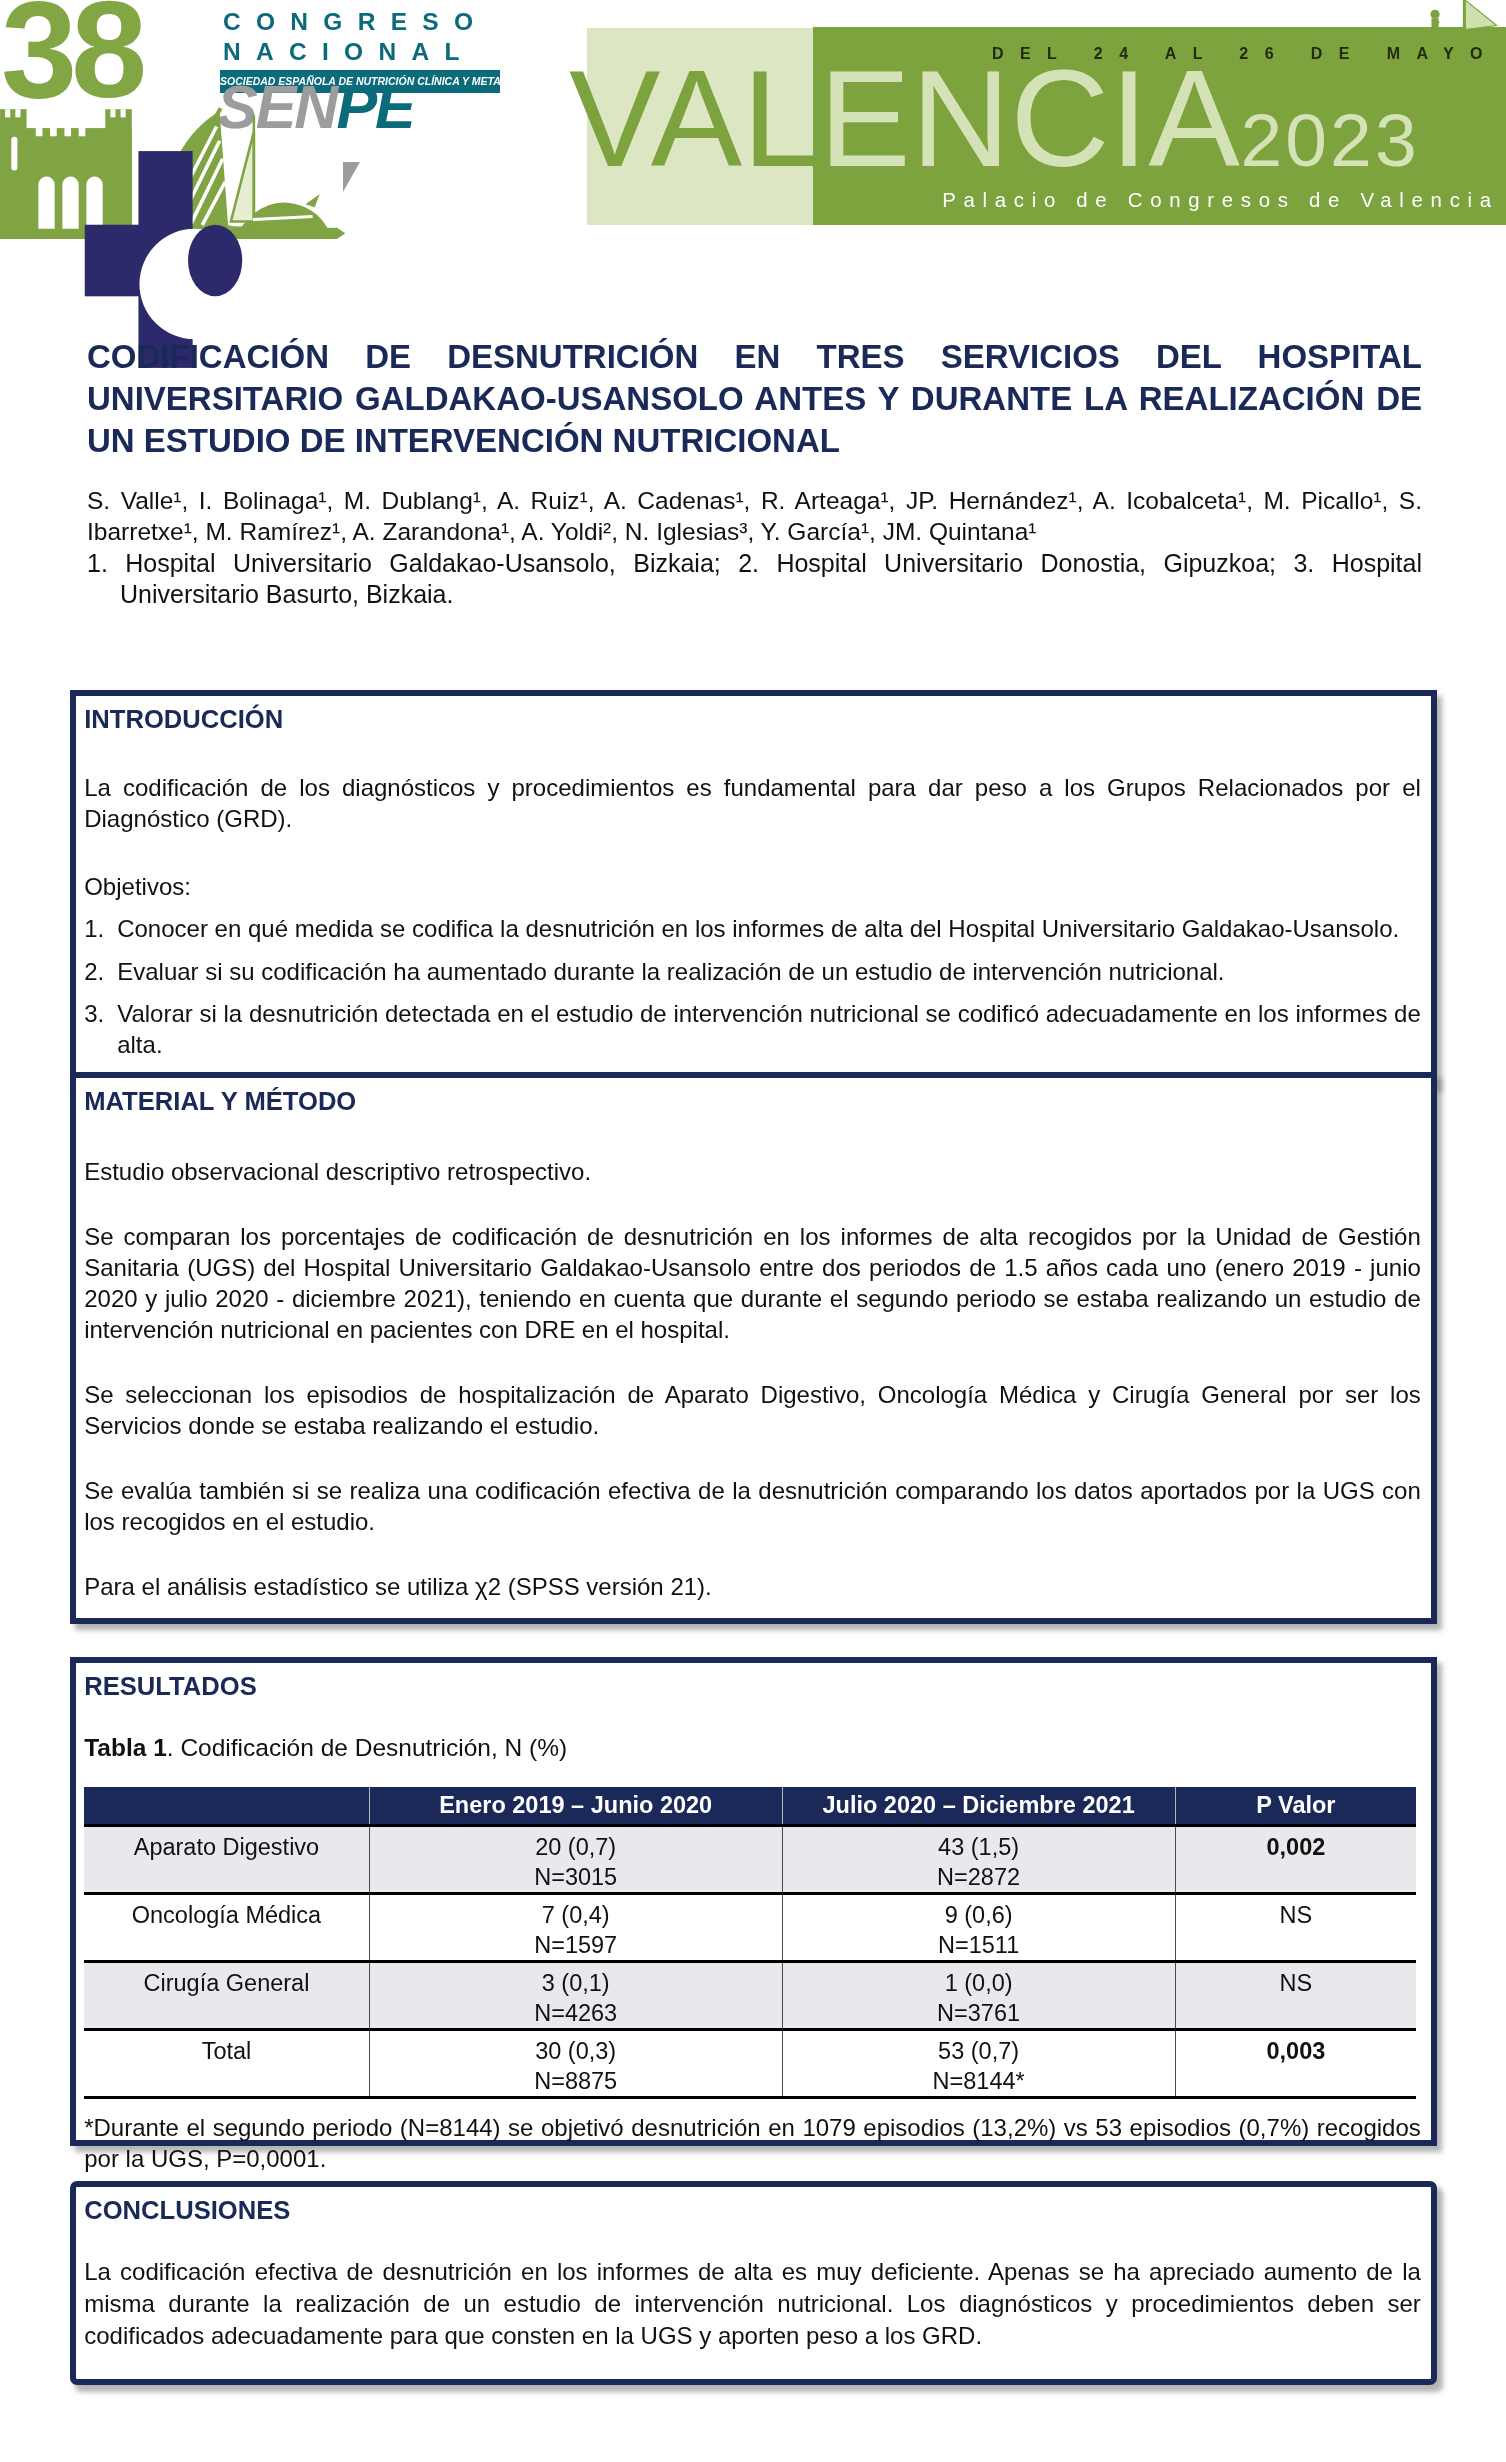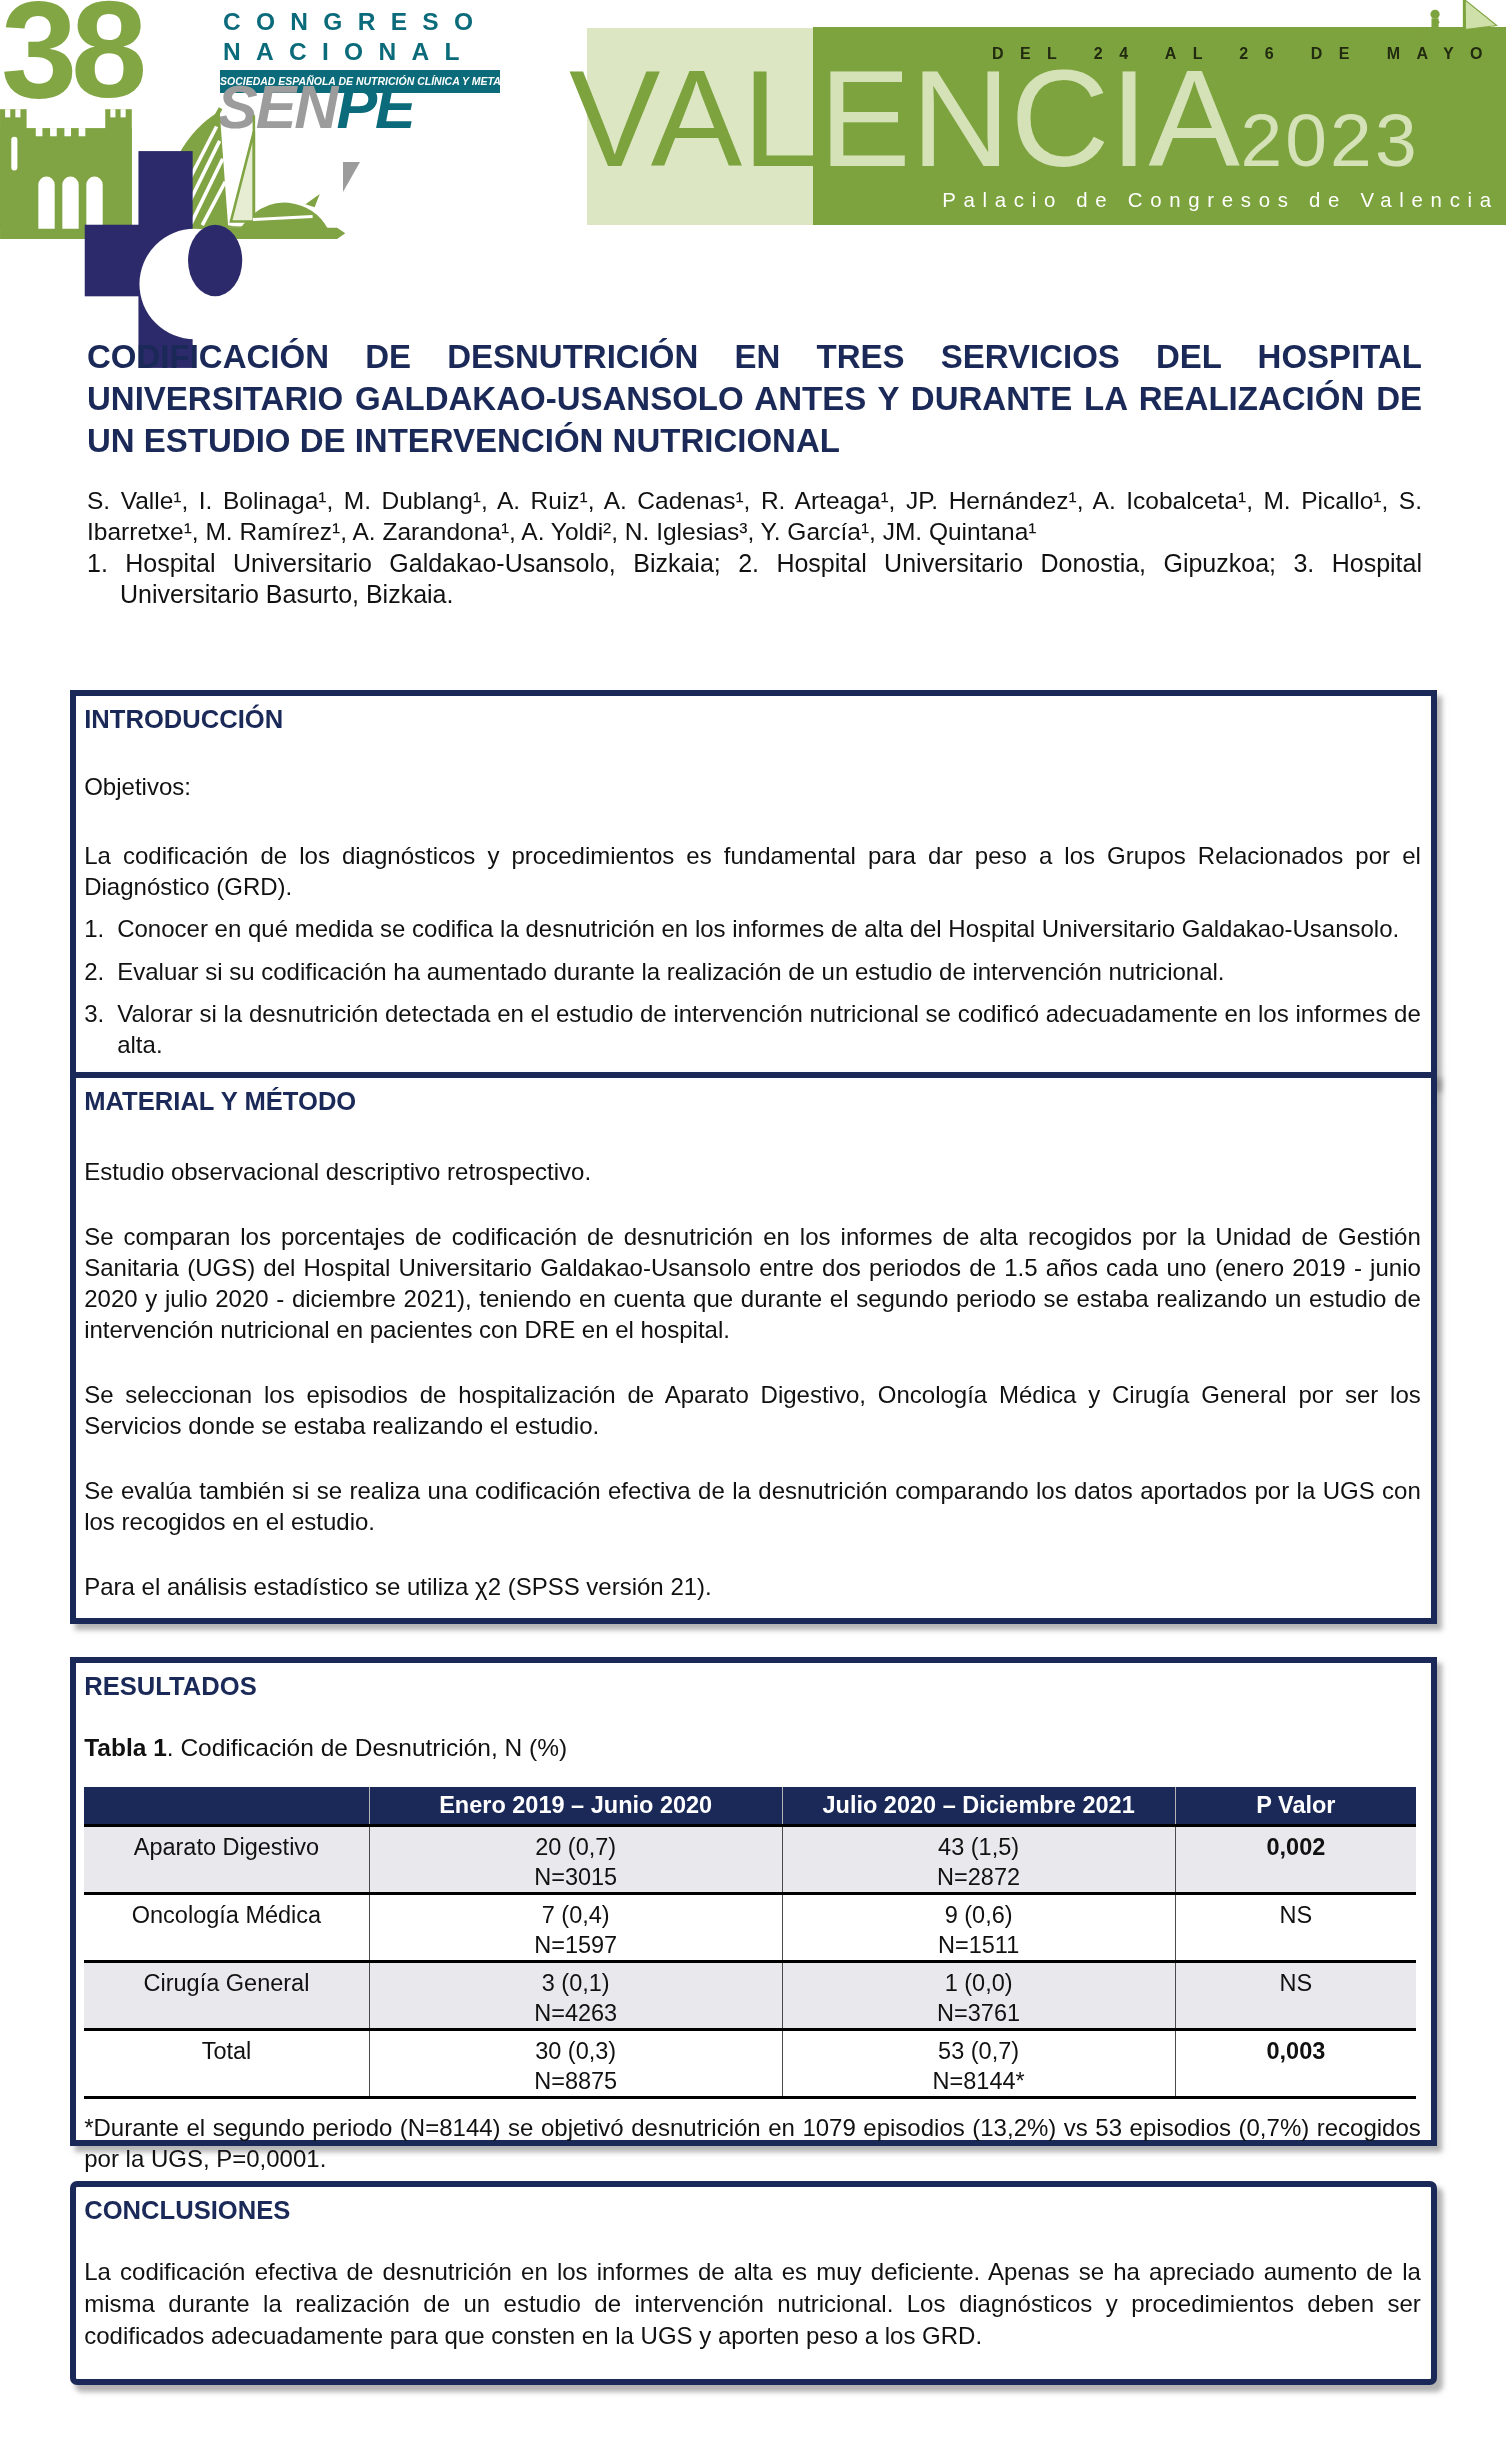--- a/index.html
+++ b/index.html
@@ -165,22 +165,22 @@
     <div class="aline">S. Valle¹, I. Bolinaga¹, M. Dublang¹, A. Ruiz¹, A. Cadenas¹, R. Arteaga¹, JP. Hernández¹, A. Icobalceta¹, M. Picallo¹, S.</div>
     <div class="aline last">Ibarretxe¹, M. Ramírez¹, A. Zarandona¹, A. Yoldi², N. Iglesias³, Y. García¹, JM. Quintana¹</div>
   </div>
   <div class="affil">
     <div class="l1">1. Hospital Universitario Galdakao-Usansolo, Bizkaia; 2. Hospital Universitario Donostia, Gipuzkoa; 3. Hospital</div>
     <div class="l2">Universitario Basurto, Bizkaia.</div>
   </div>
 
   <div class="sec" id="intro">
     <h2 class="sechead">INTRODUCCIÓN</h2>
+    <p class="body-t p1">La codificación de los diagnósticos y procedimientos es fundamental para dar peso a los Grupos Relacionados por el Diagnóstico (GRD).</p>
     <p class="body-t objlabel">Objetivos:</p>
-    <p class="body-t p1">La codificación de los diagnósticos y procedimientos es fundamental para dar peso a los Grupos Relacionados por el Diagnóstico (GRD).</p>
     <div class="obj">
       <span class="num">1.</span>
       <span class="otext">Conocer en qué medida se codifica la desnutrición en los informes de alta del Hospital Universitario Galdakao-Usansolo.</span>
     </div>
     <div class="obj">
       <span class="num">2.</span>
       <span class="otext">Evaluar si su codificación ha aumentado durante la realización de un estudio de intervención nutricional.</span>
     </div>
     <div class="obj">
       <span class="num">3.</span>

